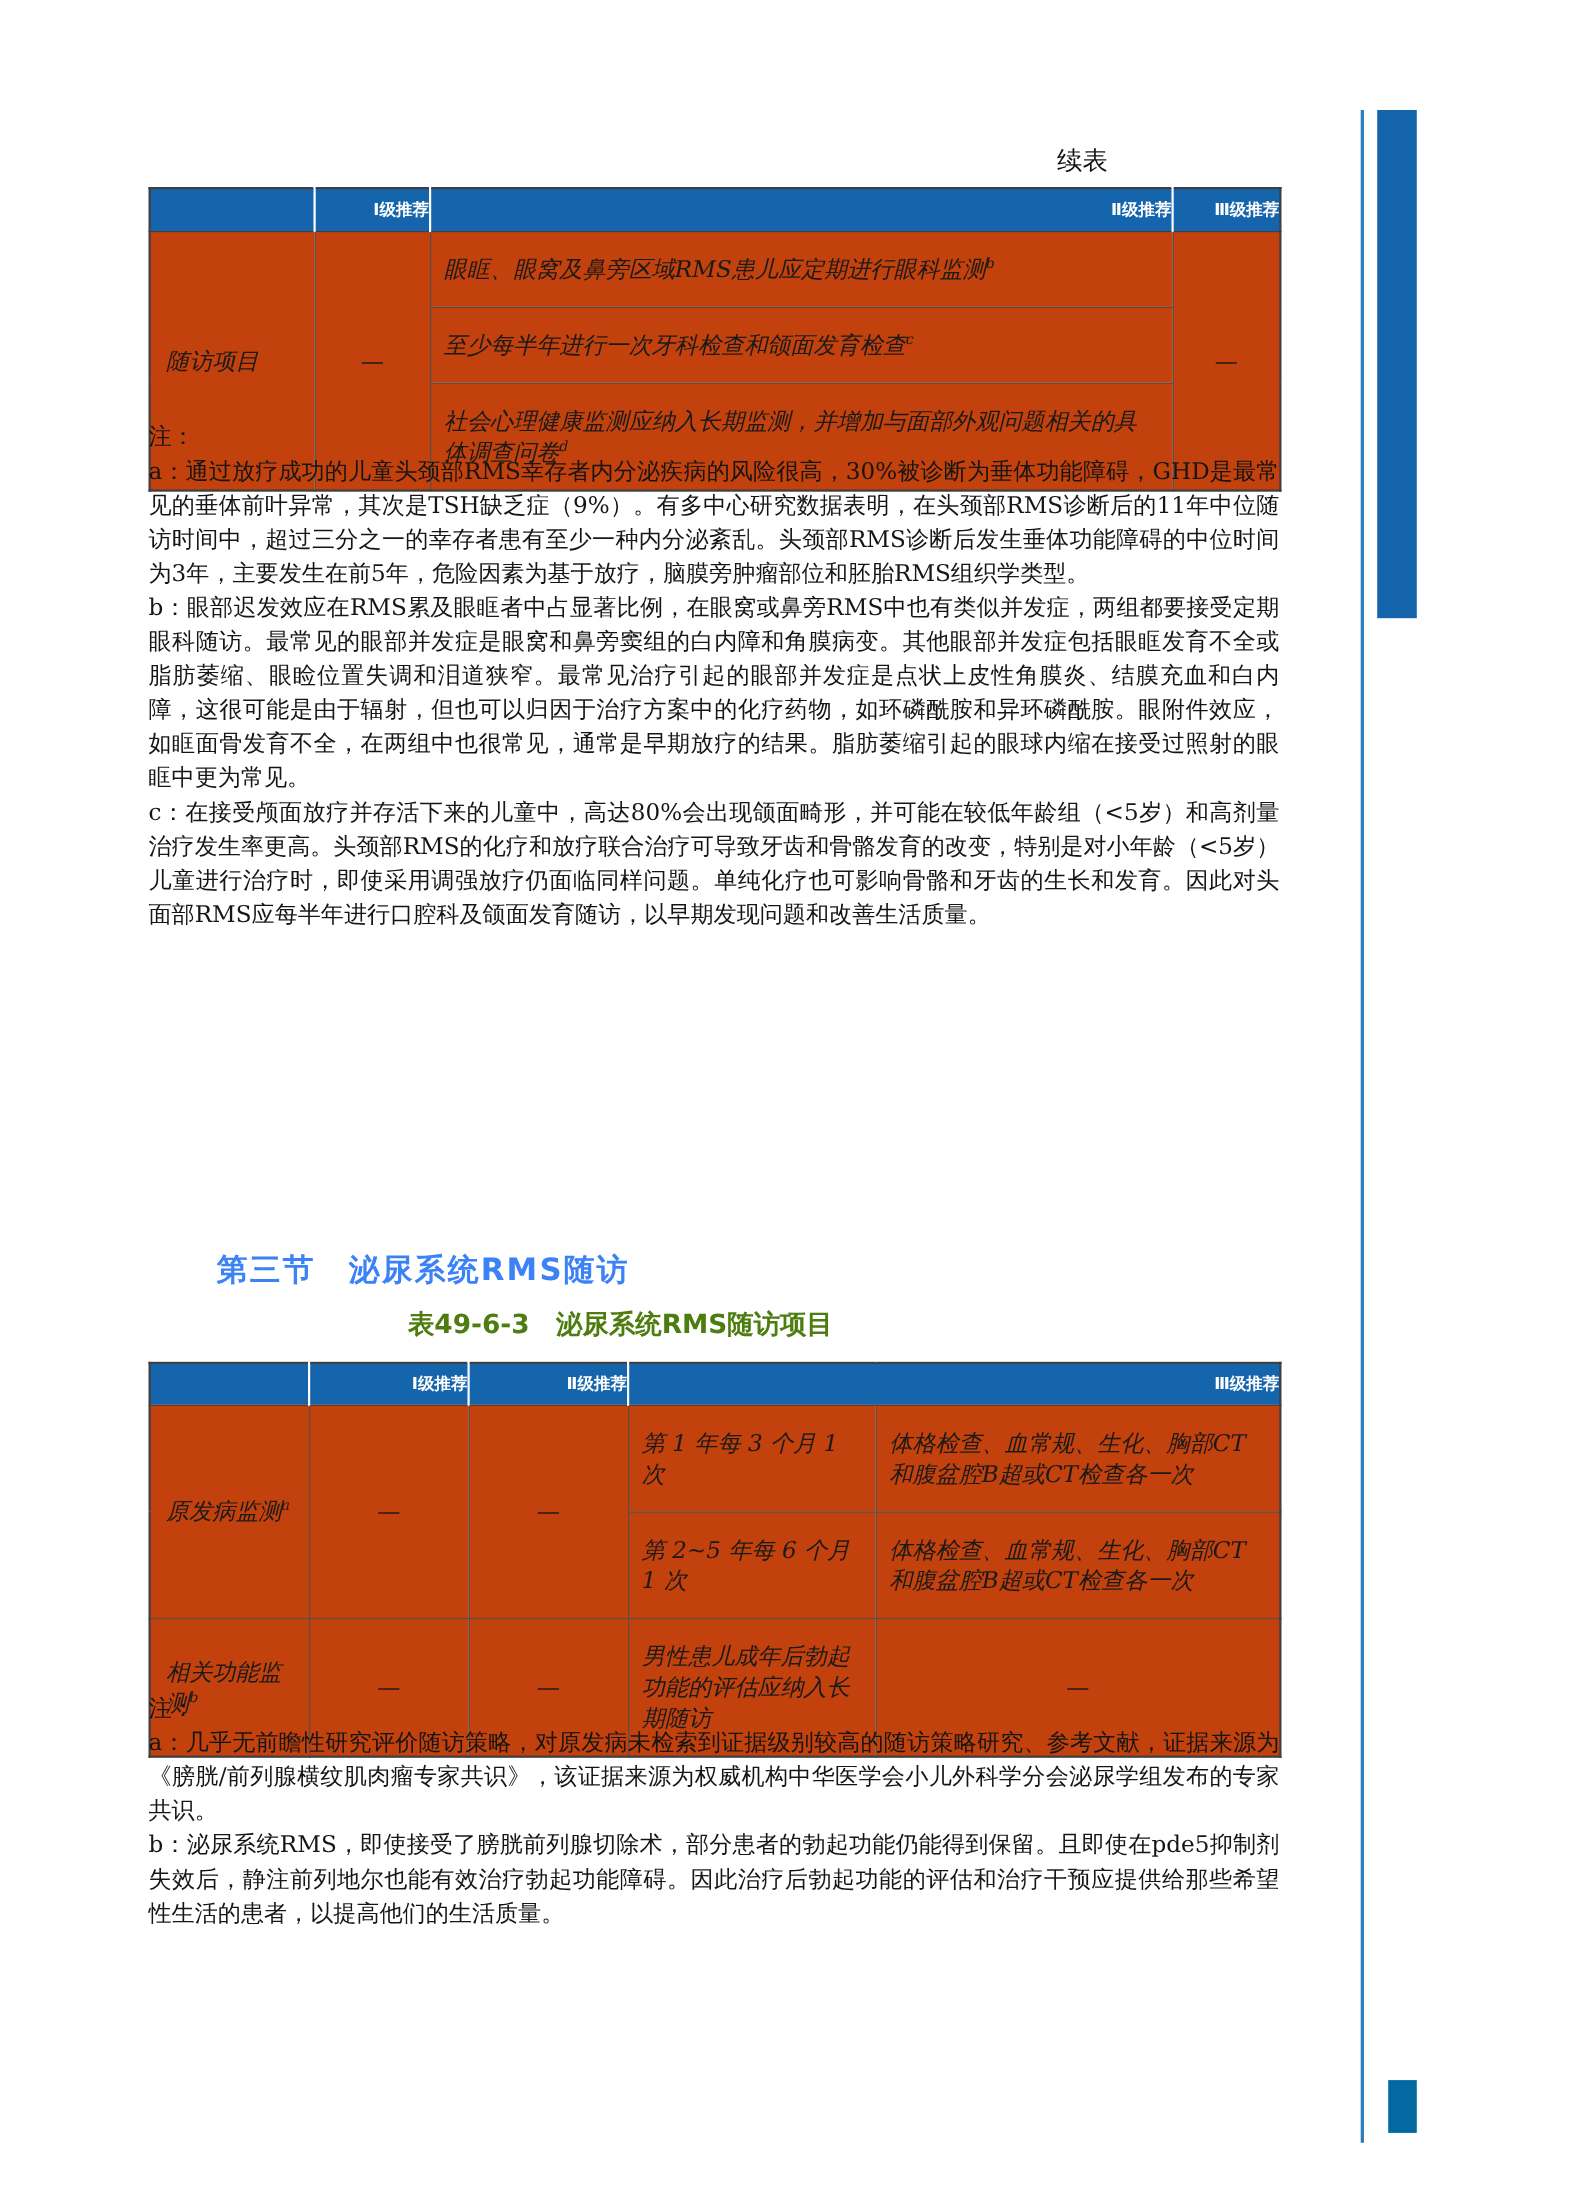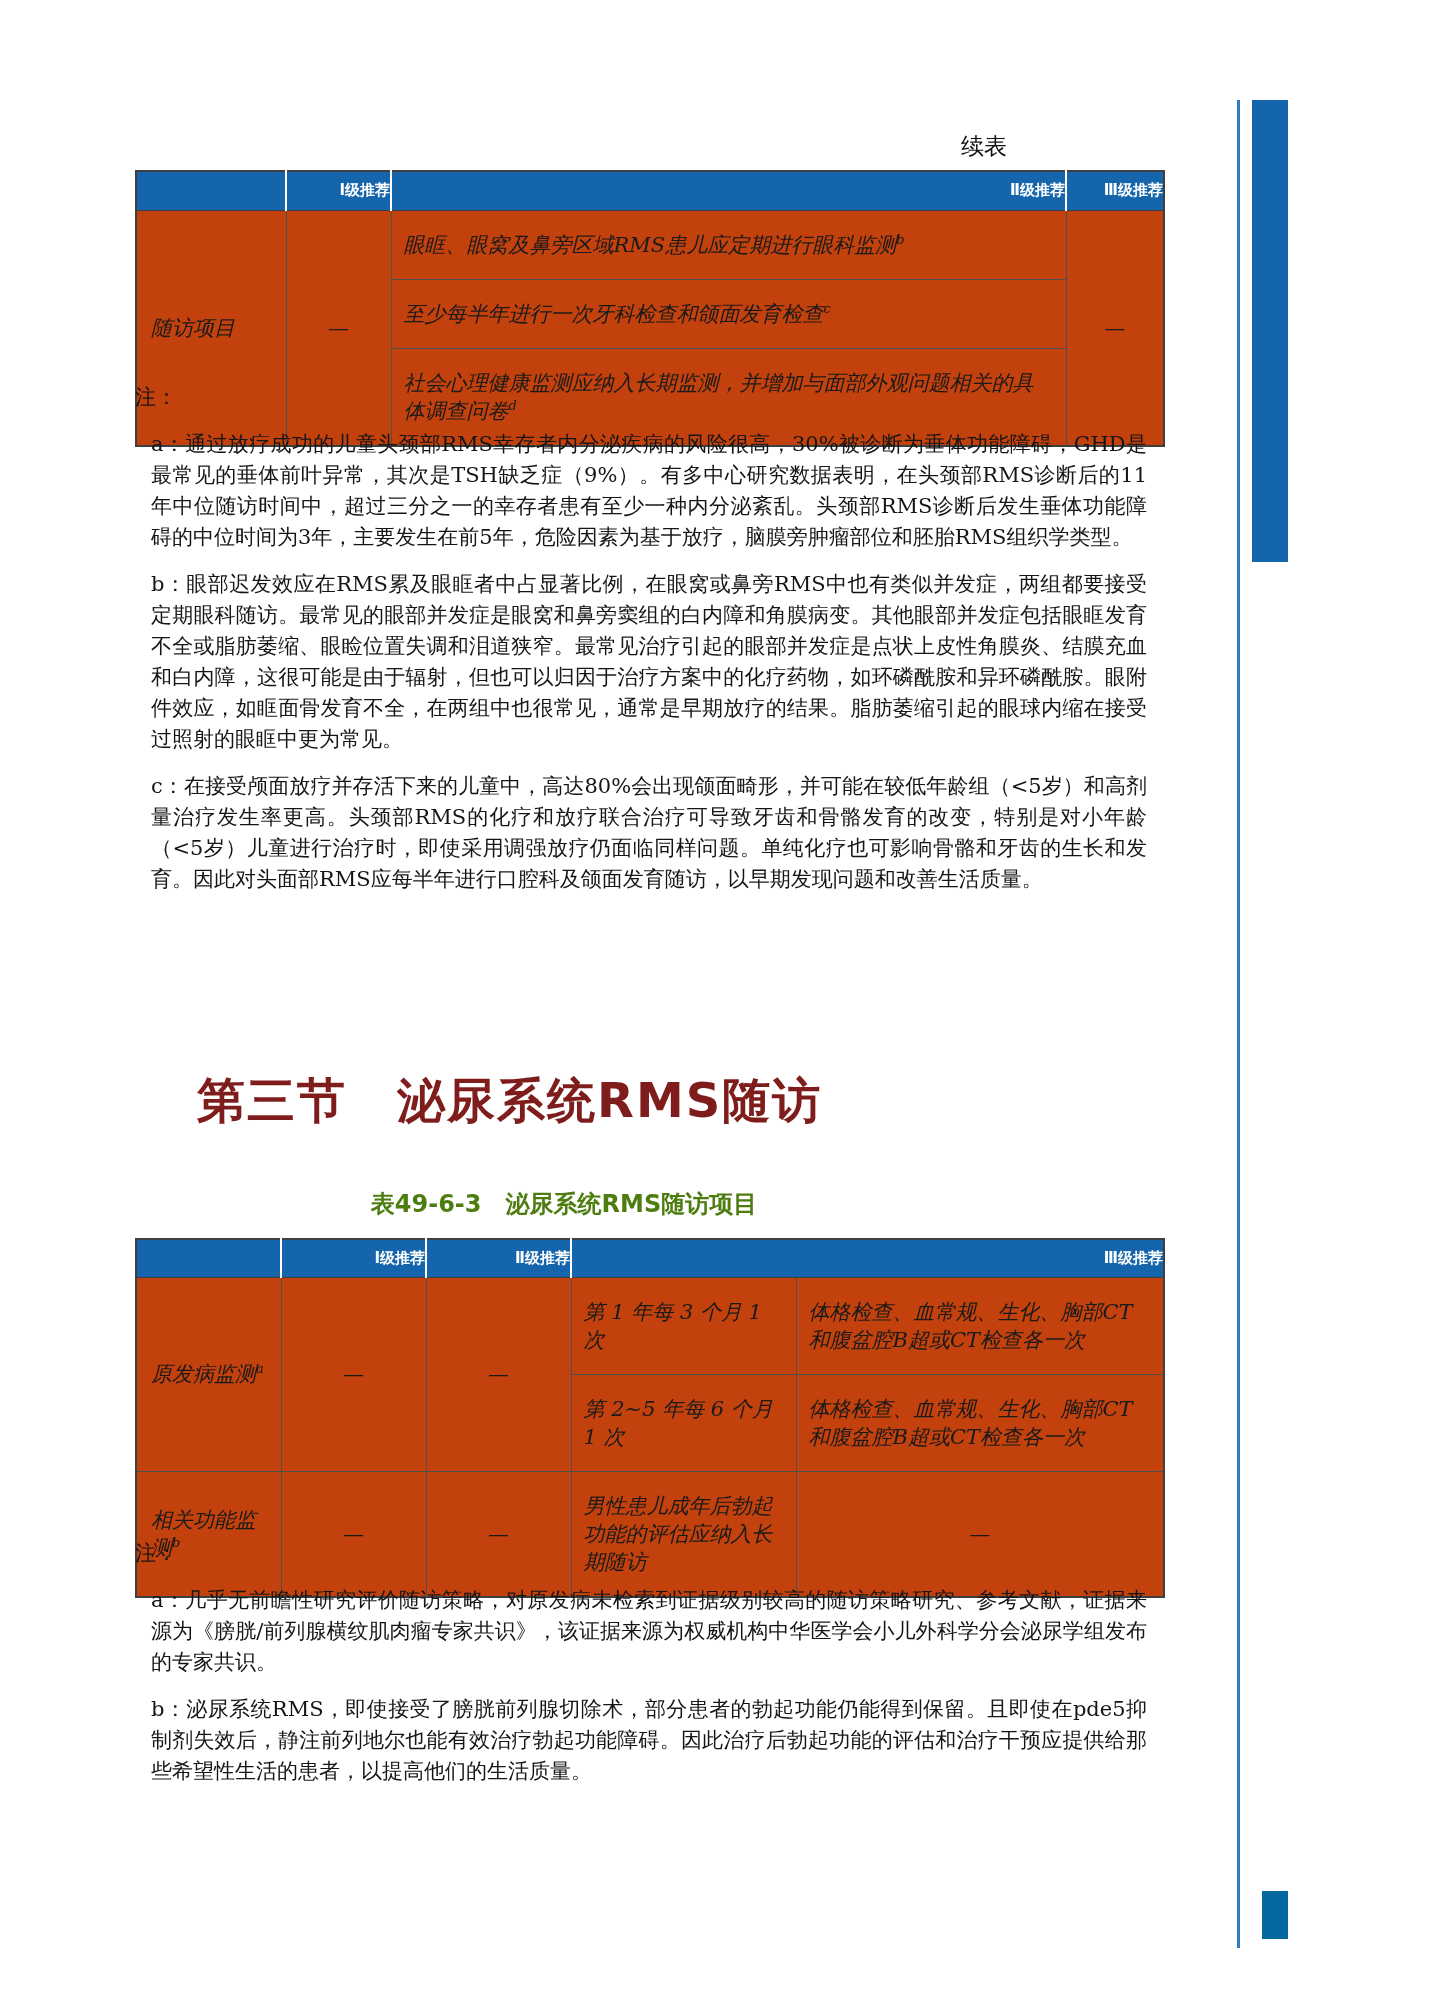--- a/index.html
+++ b/index.html
@@ -33,26 +33,26 @@
   .t2 tr.pr1{height:84px;}
   .t2 tr.pr2{height:88px;}
   .t2 tr.fr{height:92px;}
   sup{font-size:13px;line-height:0;}
 
   
   .notes{position:absolute;left:135px;width:1028px;font-size:21px;line-height:31px;
          text-align:justify;color:#151515;}
   .notes.n1{top:382px;}
   .notes.n2{top:1538px;}
-  .notes p{margin:16px;}
+  .notes p{margin:0;}
   .notes .nlabel{margin:0;}
 
   
-  .sec-title{position:absolute;left:197px;top:1069px;font-family:"DejaVu Sans", sans-serif;
-             font-weight:bold;font-size:48px;color:#7f1d1d;letter-spacing:2px;}
+  .sec-title{position:absolute;left:197px;top:1136px;font-family:"DejaVu Sans", sans-serif;
+             font-weight:bold;font-size:28px;color:#3b82f6;letter-spacing:2px;}
   .caption{position:absolute;left:135px;top:1188px;width:1028px;text-align:center;
            padding-right:170px;box-sizing:border-box;font-family:"DejaVu Sans", sans-serif;
            font-weight:bold;font-size:24px;color:#4d7c0f;}
 
   
   .side-line{position:absolute;left:1237px;top:100px;width:3px;height:1848px;background:#2e7dc1;}
   .side-box{position:absolute;left:1252px;top:100px;width:118px;height:462px;background:#1565ac;
             display:flex;align-items:center;justify-content:center;}
   .side-box-text{writing-mode:vertical-rl;text-orientation:upright;color:#ffffff;
                  font-family:"DejaVu Sans", sans-serif;font-weight:bold;font-size:26px;

